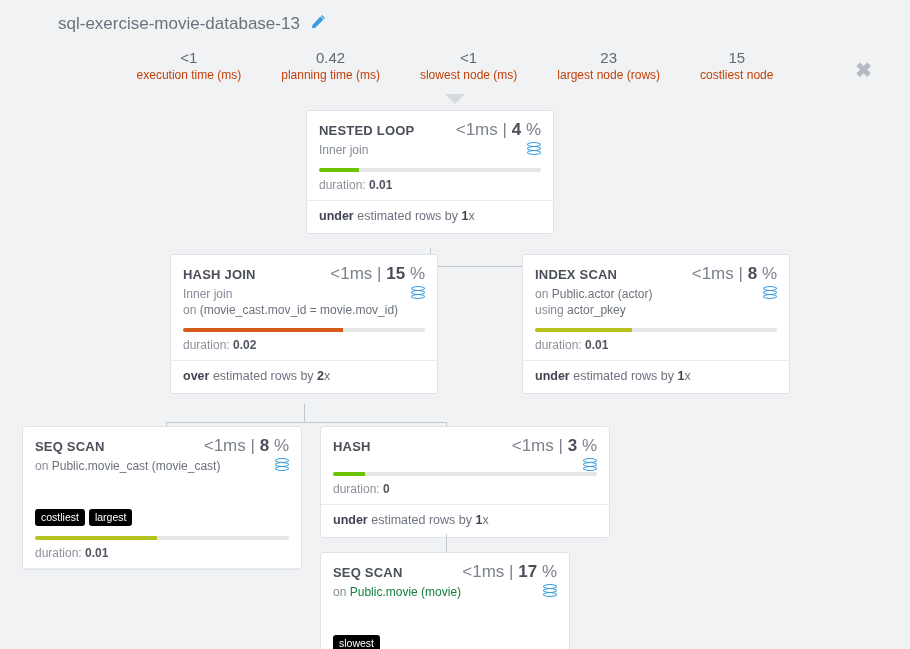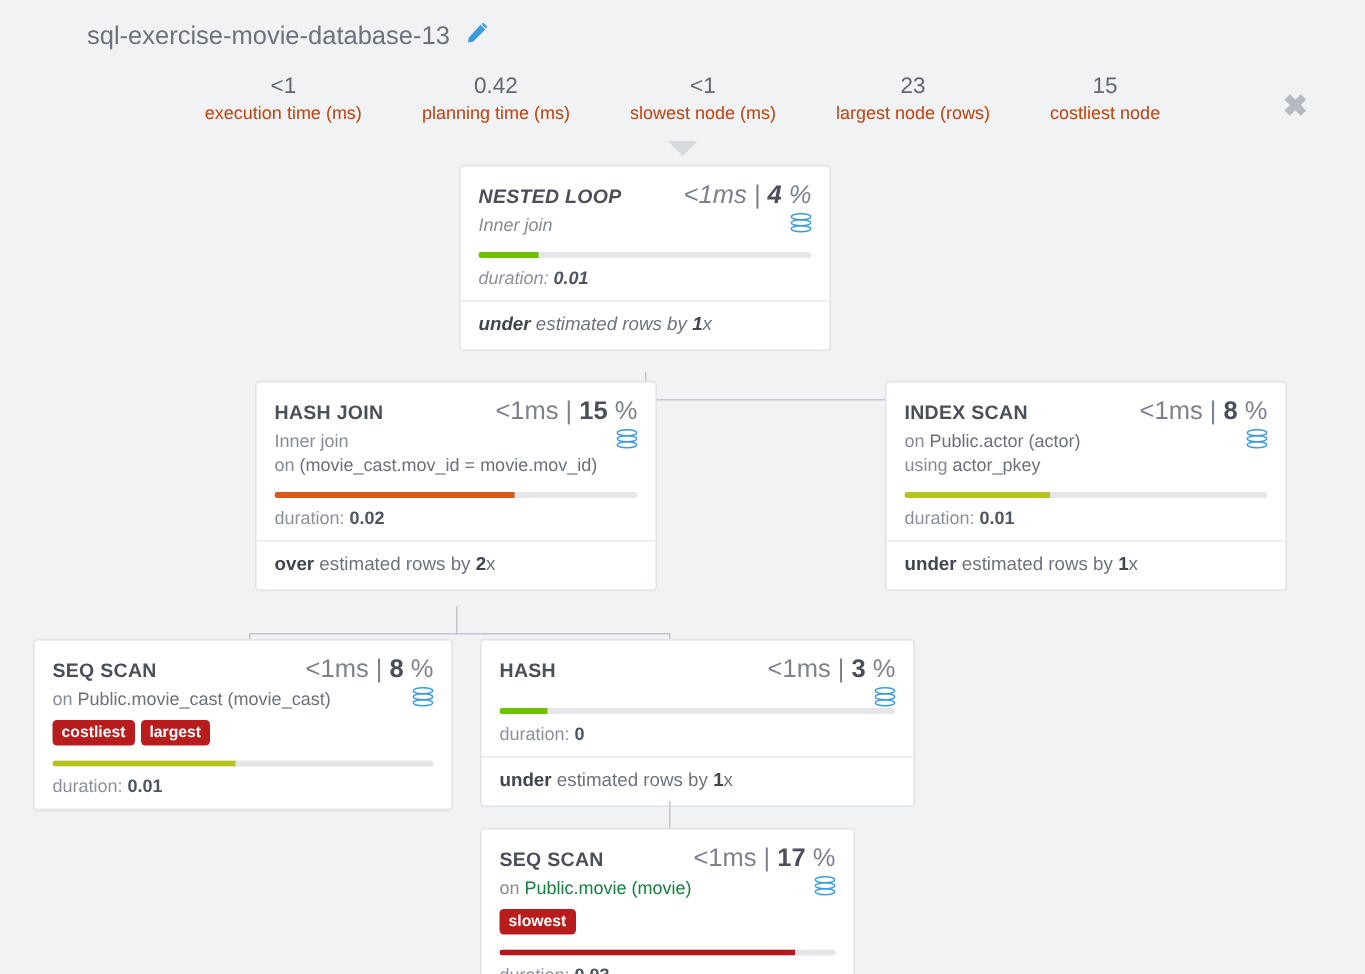--- a/index.html
+++ b/index.html
@@ -113,26 +113,27 @@
   .bar-orange { background: #d85a1a; }
   .bar-crimson { background: #b5181e; }
   .duration { font-size: 12px; color: #8b919c; padding: 0 12px 8px 12px; }
   .duration b { color: #4e5560; font-weight: 600; }
   .sep { border-top: 1px solid #e8eaee; }
   .estimate { padding: 8px 1px 10px 12px; font-size: 12.5px; color: #6d7480; }
   .estimate b { font-weight: 700; color: #3f4650; }
   .tags { padding: 0 12px 6px 12px; display: flex; gap: 4px; }
   .tag {
     display: inline-block;
-    background: #b91c1c;
+    background: #000000;
     color: #fff;
     font-size: 10.5px;
-    font-weight: 700;
+    font-weight: 400;
     padding: 2px 6px 3px 6px;
     border-radius: 3px;
+    margin-top: 29px;
   }
   .row { position: relative; }
 </style>
 </head>
 <body>
 
 <div class="title-row">
   <span class="title">sql-exercise-movie-database-13</span>
   <span class="edit-icon">
     <svg viewBox="0 0 16 16" width="15" height="15" fill="currentColor">
@@ -163,21 +164,21 @@
     <div class="stat-label">costliest node</div>
   </div>
   <span class="close-x">✖</span>
 </div>
 
 <div class="pointer"></div>
 
 <div class="tree">
 
   <div class="row">
-    <div style="margin-left:288px;font-style:italic;">
+    <div style="margin-left:288px;">
       <div class="card">
         <div class="card-hdr">
           <span class="card-name">NESTED LOOP</span>
           <span class="card-meta"><span>&lt;1</span><span>ms</span> <span>|</span> <b>4</b> <span>%</span></span>
         </div>
         <div class="card-sub">
           <span>Inner join</span>
           <span class="db-icon">
               <div class="d1"></div>
               <div class="d2"></div>
@@ -191,21 +192,21 @@
         <div class="sep"></div>
         <div class="estimate"><b>under</b> <span>estimated rows by</span> <b>1</b><span>x</span></div>
       </div>
     </div>
     <div class="connector-v" style="left:412px; top:138px; height:18px;"></div>
     <div class="connector-h" style="left:286px; top:156px; width:420px;"></div>
     <div class="connector-v" style="left:286px; top:156px; height:18px;"></div>
     <div class="connector-v" style="left:705px; top:156px; height:18px;"></div>
   </div>
 
-  <div class="row" style="margin-top:20px; display:flex; gap:32px;">
+  <div class="row" style="margin-top:20px; display:flex; gap:20px;">
     <div style="margin-left:152px;">
       <div class="card" style="width:268px">
         <div class="card-hdr">
           <span class="card-name">HASH JOIN</span>
           <span class="card-meta"><span>&lt;1</span><span>ms</span> <span>|</span> <b>15</b> <span>%</span></span>
         </div>
         <div class="card-sub">
           <span>Inner join</span><br>
           <span>on</span> <span style="color:#6b717c">(movie_cast.mov_id = movie.mov_id)</span>
           <span class="db-icon">
@@ -215,21 +216,21 @@
             </span>
         </div>
         <div class="bar-track">
             <div class="bar-fill bar-orange" style="width:66%"></div>
           </div>
         <div class="duration"><span>duration:</span> <b>0.02</b></div>
         <div class="sep"></div>
         <div class="estimate"><b>over</b> <span>estimated rows by</span> <b>2</b><span>x</span></div>
       </div>
     </div>
-    <div style="margin-left:120px;">
+    <div style="margin-left:64px;">
       <div class="card" style="width:268px">
         <div class="card-hdr">
           <span class="card-name">INDEX SCAN</span>
           <span class="card-meta"><span>&lt;1</span><span>ms</span> <span>|</span> <b>8</b> <span>%</span></span>
         </div>
         <div class="card-sub">
           <span>on</span> <span style="color:#6b717c">Public.actor (actor)</span><br>
           <span>using</span> <span style="color:#6b717c">actor_pkey</span>
           <span class="db-icon">
               <div class="d1"></div>

